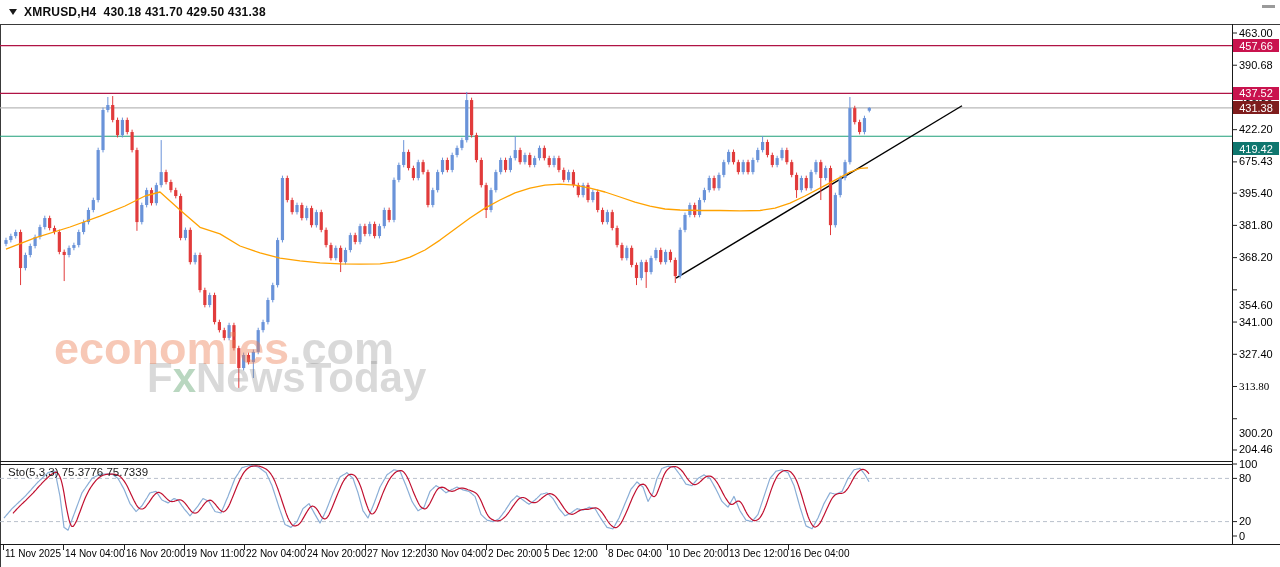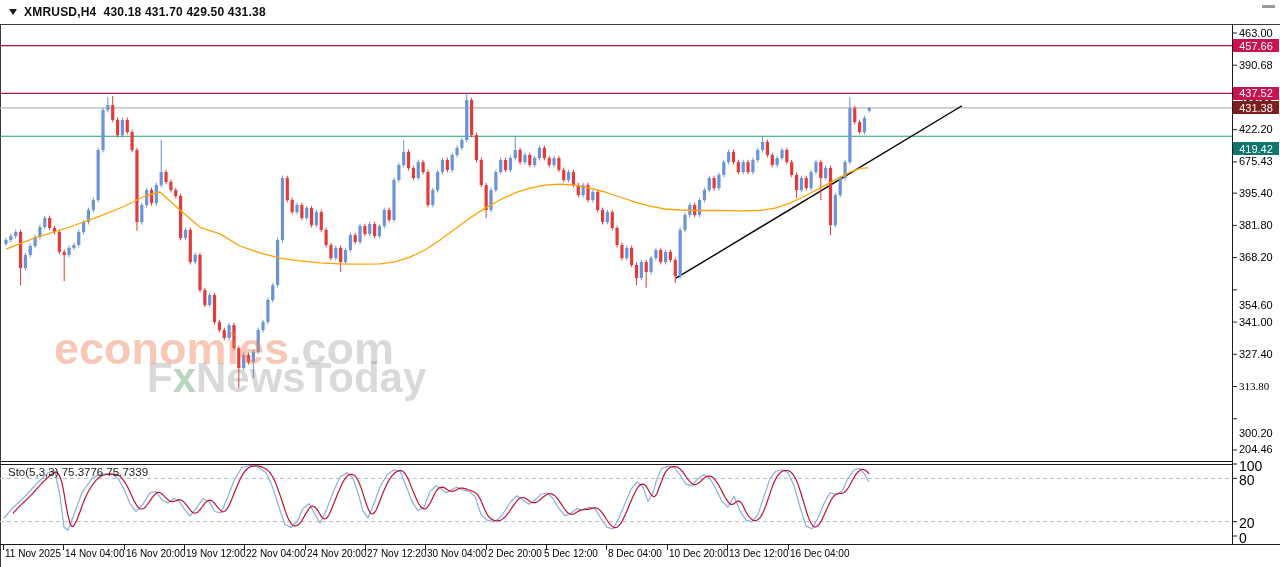--- a/index.html
+++ b/index.html
@@ -14,21 +14,21 @@
   #wm1{position:absolute;left:54px;top:323px;font-size:45px;font-weight:700;letter-spacing:0px;white-space:pre;}
   #wm1 .brand{color:rgba(235,125,80,0.42);}
   #wm1 .tld{color:rgba(130,130,130,0.30);}
   #wm2{position:absolute;left:147px;top:354px;font-size:42px;font-weight:600;color:rgba(120,120,120,0.28);white-space:pre;}
   #wm2 .fx{color:rgba(70,150,90,0.38);}
   
   .ptick{position:absolute;left:1239px;font-size:11px;color:#000;white-space:nowrap;}
   .badge{position:absolute;left:1233px;width:46px;height:13px;font-size:11px;color:#fff;
          display:flex;align-items:center;justify-content:center;white-space:nowrap;}
   .ttick{position:absolute;top:548px;font-size:10px;color:#000;white-space:nowrap;}
-  .slevel{position:absolute;left:1239px;font-size:14px;color:#000;}
+  .slevel{position:absolute;left:1239px;font-size:11px;color:#000;}
   #stolabel{position:absolute;left:8px;top:466px;font-size:11.5px;color:#1a1a1a;}
   #winctl{position:absolute;left:1262px;top:5px;width:13px;height:3px;background:#9a9a9a;}
   svg{position:absolute;left:0;top:0;}
 </style>
 </head>
 <body>
 
 <div id="stage">
 
   <svg id="gfx" width="1280" height="567">
@@ -466,21 +466,21 @@
       <div class="ptick" style="top: 315.555px;">341.00</div>
       <div class="ptick" style="top: 347.777px;">327.40</div>
       <div class="ptick" style="top: 380px; font-family: Liberation Serif, serif;">313.80</div>
       <div class="ptick" style="top: 427px;">300.20</div>
       <div class="ptick" style="top: 443.497px;">204.46</div>
     </div>
   <div id="time-labels">
       <div class="ttick" style="left: 5px;">11 Nov 2025</div>
       <div class="ttick" style="left: 65px;">14 Nov 04:00</div>
       <div class="ttick" style="left: 126px;">16 Nov 20:00</div>
-      <div class="ttick" style="left: 186px;">19 Nov 12:00</div>
+      <div class="ttick" style="left: 186px;">19 Nov 11:00</div>
       <div class="ttick" style="left: 246px;">22 Nov 04:00</div>
       <div class="ttick" style="left: 307px;">24 Nov 20:00</div>
       <div class="ttick" style="left: 367px;">27 Nov 12:20</div>
       <div class="ttick" style="left: 427px;">30 Nov 04:00</div>
       <div class="ttick" style="left: 488px;">2 Dec 20:00</div>
       <div class="ttick" style="left: 544px;">5 Dec 12:00</div>
       <div class="ttick" style="left: 608px;">8 Dec 04:00</div>
       <div class="ttick" style="left: 669px;">10 Dec 20:00</div>
       <div class="ttick" style="left: 729px;">13 Dec 12:00</div>
       <div class="ttick" style="left: 790px;">16 Dec 04:00</div>

